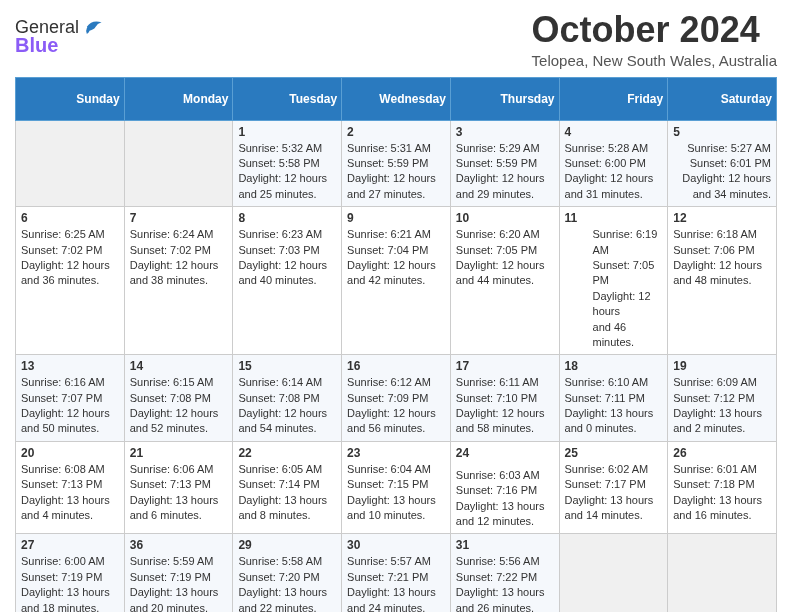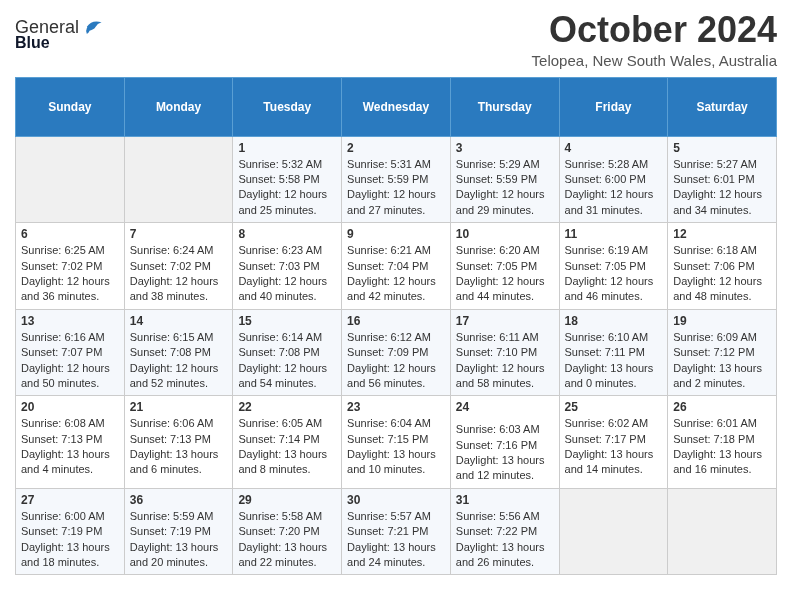--- a/index.html
+++ b/index.html
@@ -21,21 +21,20 @@
       align-items: center;
       margin-top: 6px;
     }
     .logo-general { color: #333; }
     .logo-icon {
       width: 22px;
       height: 22px;
       margin-left: 2px;
     }
     .title-area {
-      text-align: right;
       margin-left: 40px;
     }
     .month-title {
       font-size: 36px;
       font-weight: bold;
       color: #333;
       line-height: 1.1;
     }
     .location {
       font-size: 15px;
@@ -45,22 +44,22 @@
     table {
       width: 100%;
       border-collapse: collapse;
       table-layout: fixed;
     }
     thead tr th {
       background-color: #2a7abf;
       color: #fff;
       font-size: 12px;
       font-weight: bold;
-      padding: 22px 4px;
-      text-align: center;
+      padding: 14px 4px;
+      text-align: right;
       border: 1px solid #5a9fd4;
     }
     tbody tr td {
       vertical-align: top;
       border: 1px solid #ccc;
       padding: 4px 5px;
       font-size: 10px;
       color: #333;
       height: 80px;
       background: #fff;
@@ -92,21 +91,21 @@
 <div class="header">
   <div class="logo">
     <div>
       <div style="display:flex;align-items:center;">
         <span class="logo-general" style="font-size:18px;font-weight:normal;color:#333;">General</span>
         <svg class="logo-icon" viewBox="0 0 30 25" width="28" height="22">
           <path d="M8,12 Q15,2 28,6 Q22,8 20,12 Q18,16 10,18 Z" fill="#2a7abf"></path>
           <path d="M10,14 Q14,18 8,22 Q6,18 8,14 Z" fill="#2a7abf"></path>
         </svg>
       </div>
-      <div style="color:#0f172a;font-size:16px;font-weight:bold;margin-top:-4px;">Blue</div>
+      <div style="color:#8b5cf6;font-size:20px;font-weight:bold;margin-top:-4px;">Blue</div>
     </div>
   </div>
   <div class="title-area">
     <div class="month-title">October 2024</div>
     <div class="location">Telopea, New South Wales, Australia</div>
   </div>
 </div>
 
 <table>
   <thead>
@@ -147,21 +146,21 @@
         </td>
         <td>
           <span class="day-number">4</span>
           <div class="day-info" style="white-space: pre-line;">Sunrise: 5:28 AM
 Sunset: 6:00 PM
 Daylight: 12 hours
 and 31 minutes.</div>
         </td>
         <td>
           <span class="day-number">5</span>
-          <div class="day-info" style="white-space: pre-line;">Sunrise: 5:27 AM
+          <div class="day-info" style="white-space: pre-line; text-align: right;">Sunrise: 5:27 AM
 Sunset: 6:01 PM
 Daylight: 12 hours
 and 34 minutes.</div>
         </td>
       </tr>
       <tr>
         <td>
           <span class="day-number">6</span>
           <div class="day-info" style="white-space: pre-line;">Sunrise: 6:25 AM
 Sunset: 7:02 PM
@@ -191,21 +190,21 @@
         </td>
         <td>
           <span class="day-number">10</span>
           <div class="day-info" style="white-space: pre-line;">Sunrise: 6:20 AM
 Sunset: 7:05 PM
 Daylight: 12 hours
 and 44 minutes.</div>
         </td>
         <td>
           <span class="day-number">11</span>
-          <div class="day-info" style="white-space: pre-line;">Sunrise: 6:19 AM
+          <div class="day-info" style="white-space: pre-line; margin-left: 28px;">Sunrise: 6:19 AM
 Sunset: 7:05 PM
 Daylight: 12 hours
 and 46 minutes.</div>
         </td>
         <td>
           <span class="day-number">12</span>
           <div class="day-info" style="white-space: pre-line;">Sunrise: 6:18 AM
 Sunset: 7:06 PM
 Daylight: 12 hours
 and 48 minutes.</div>

